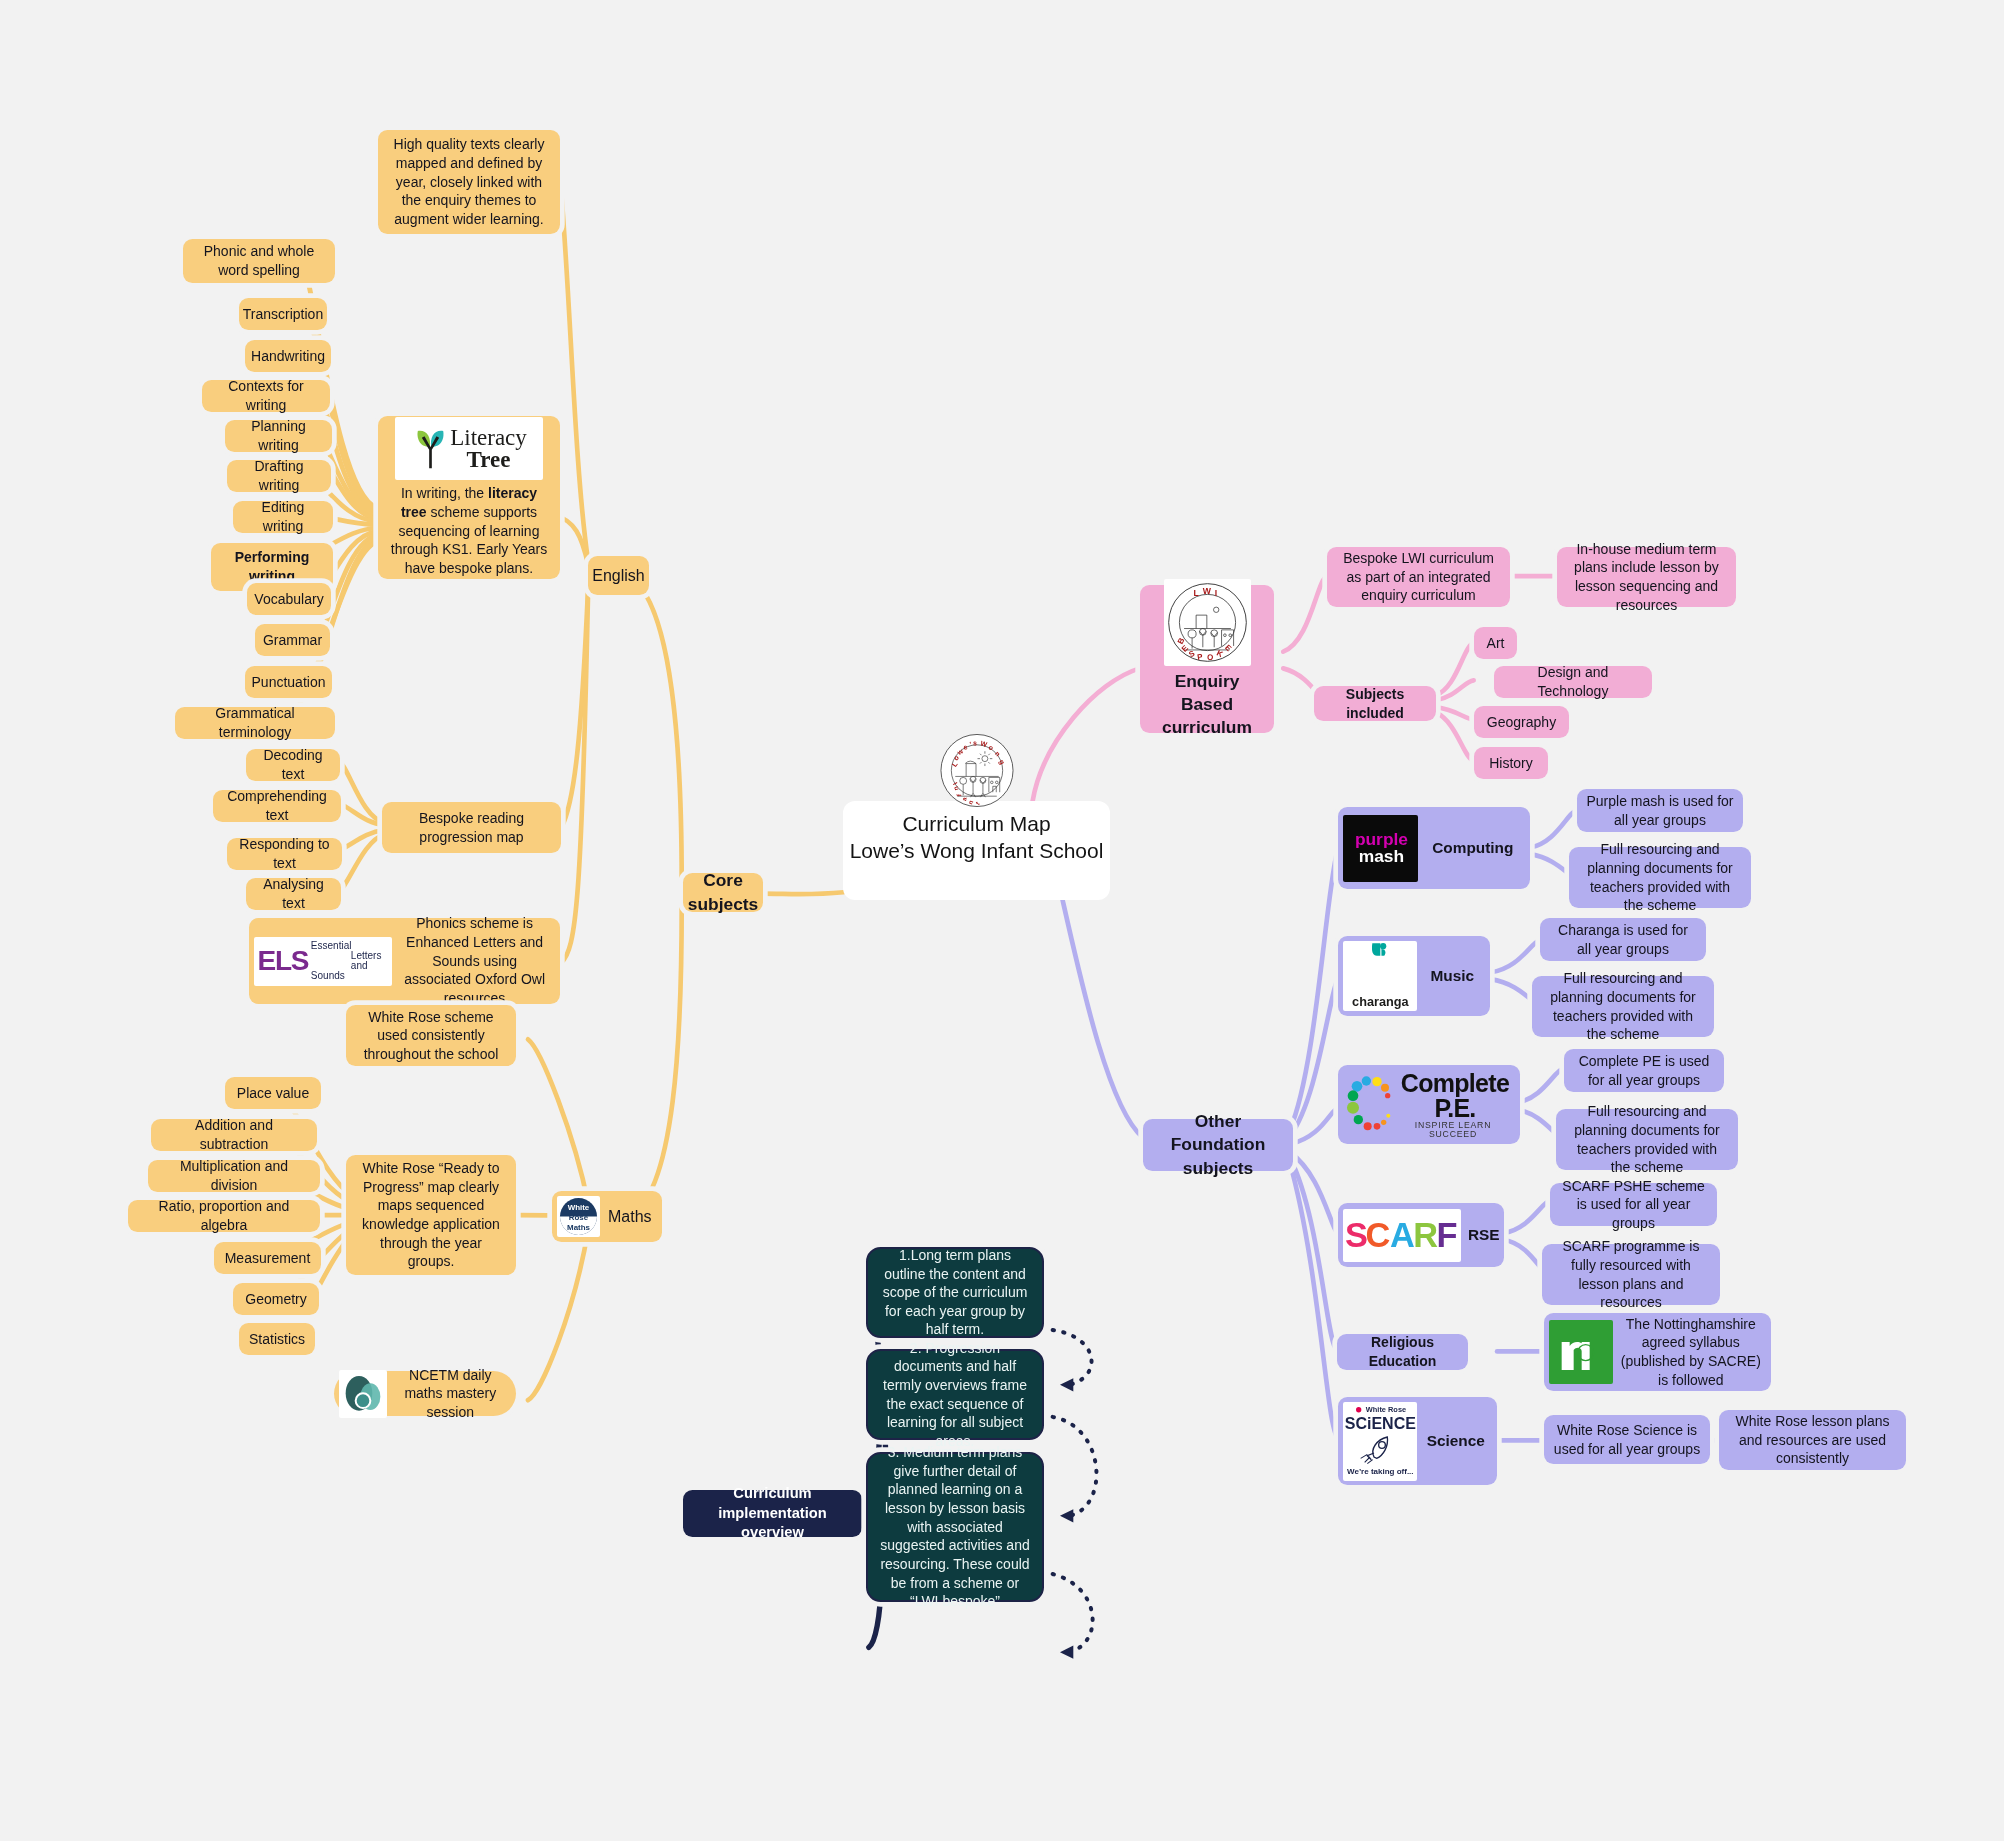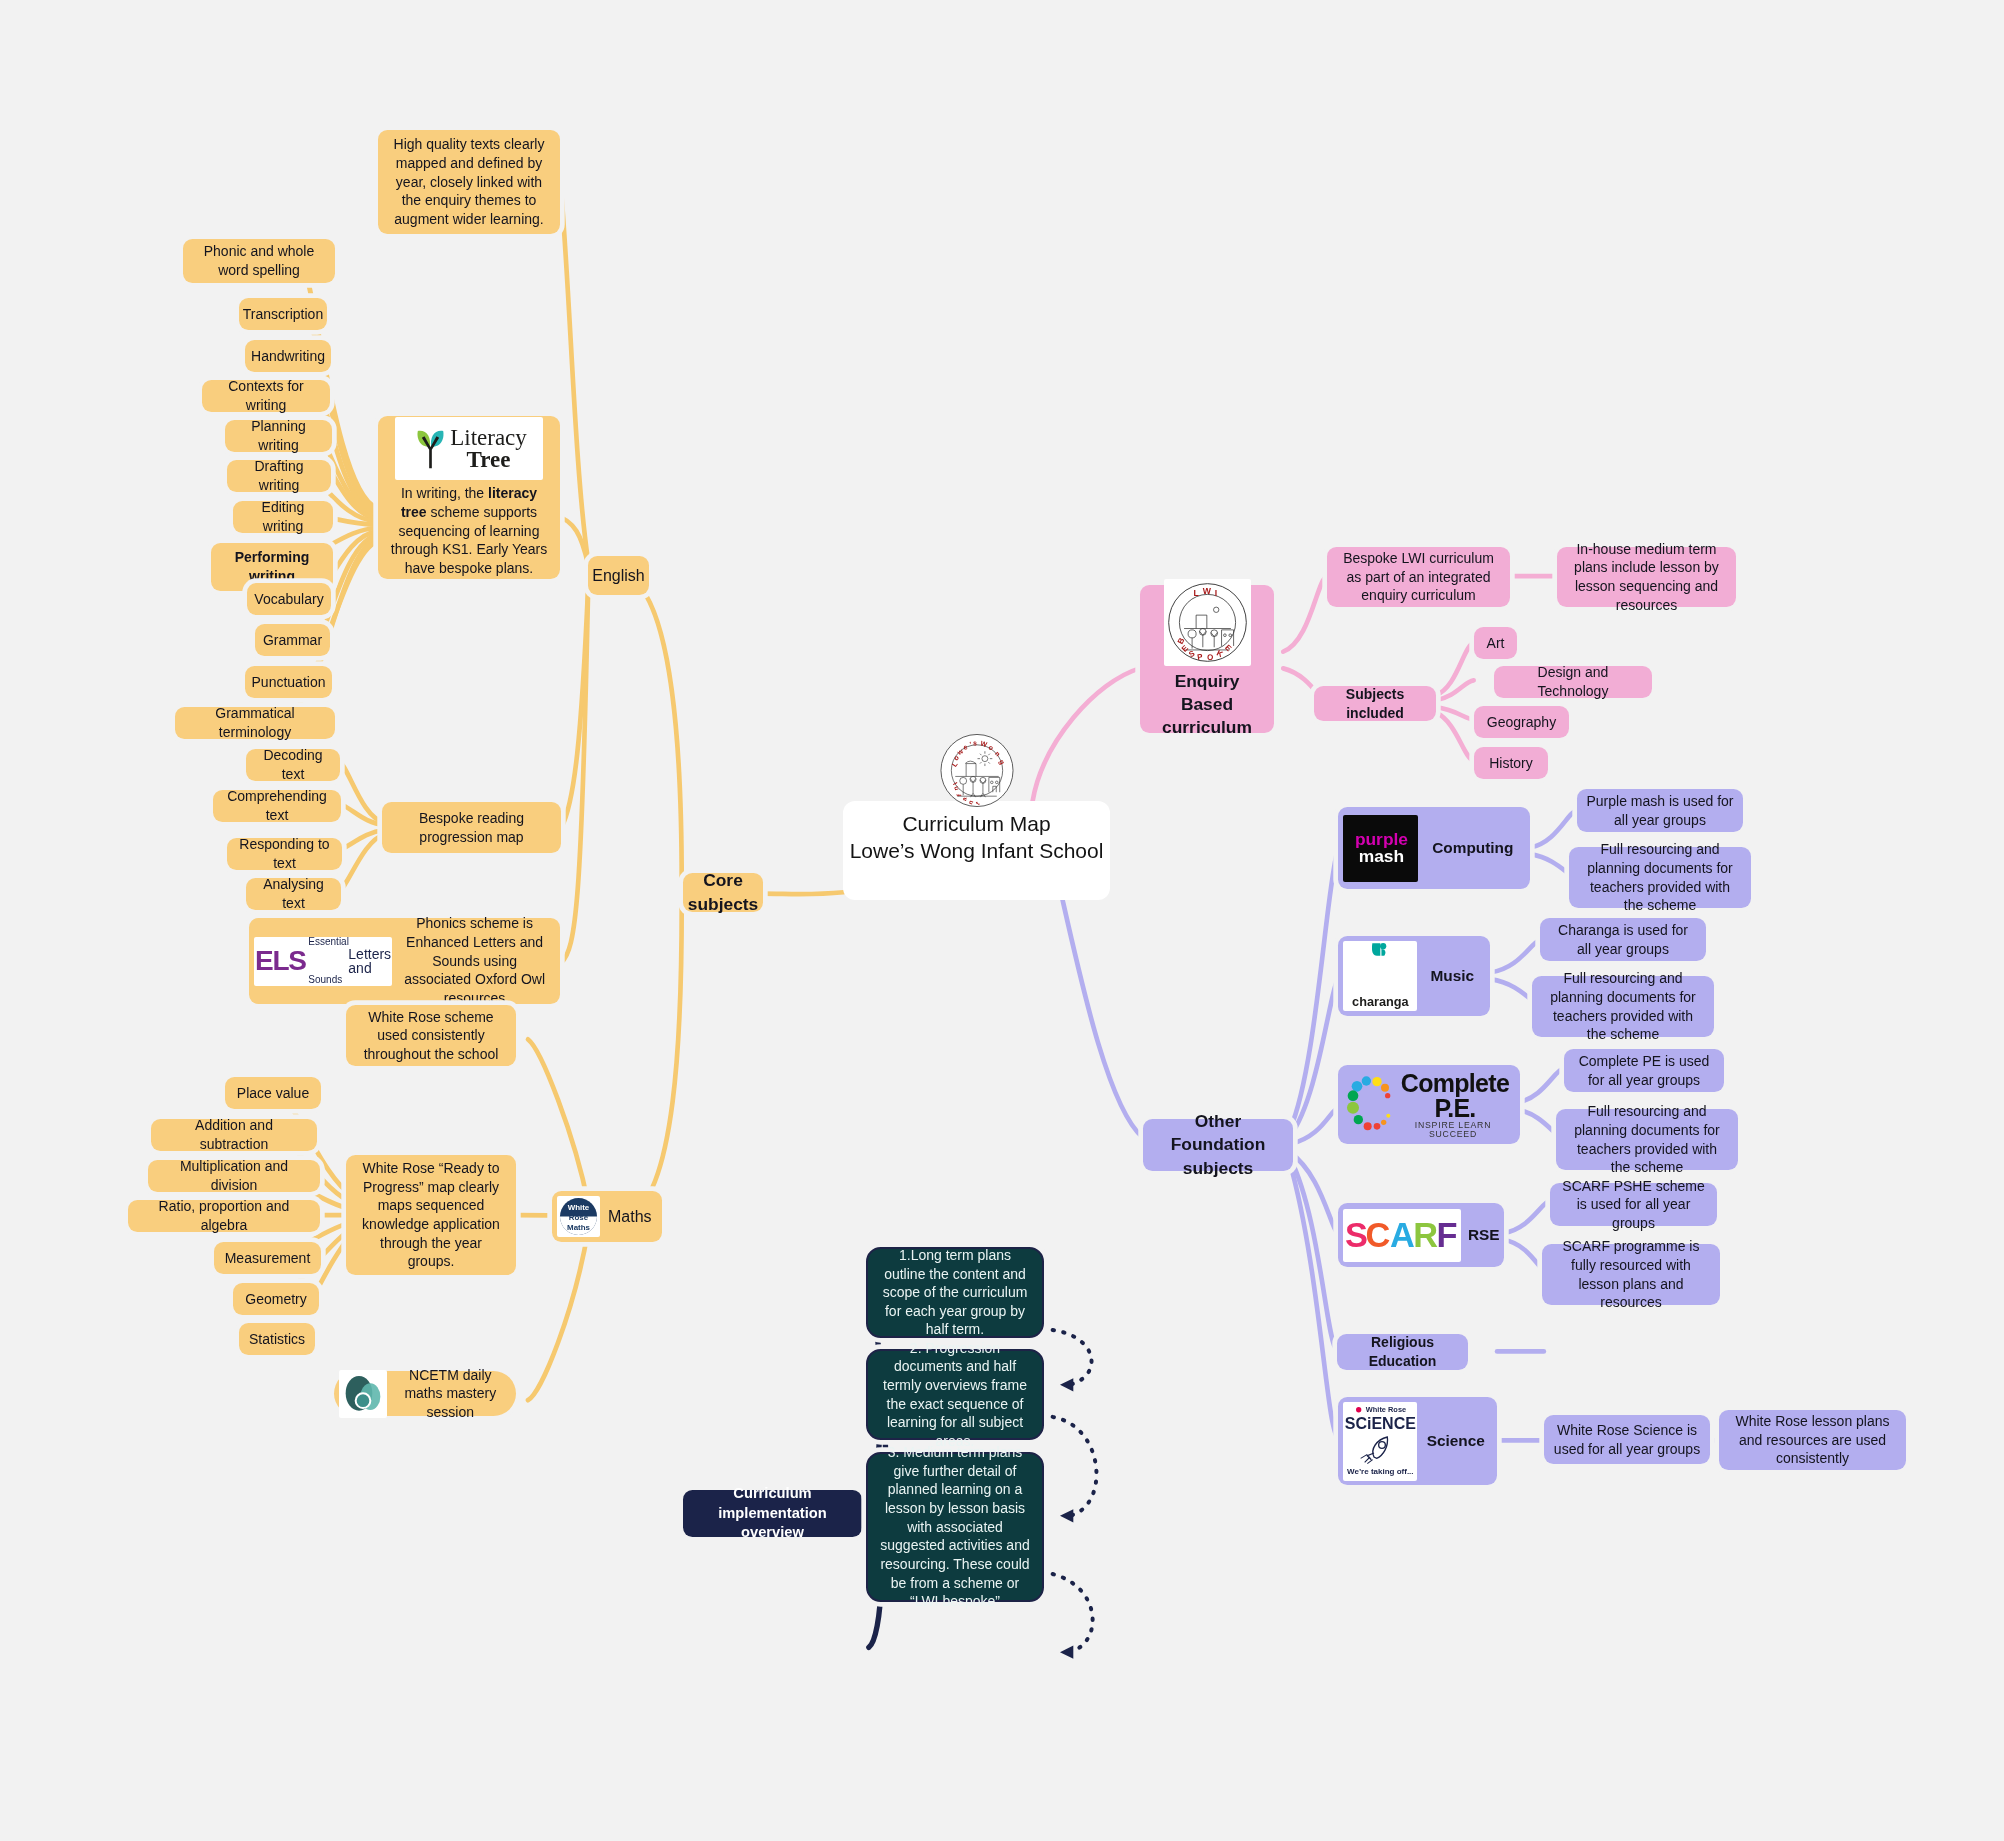--- a/index.html
+++ b/index.html
@@ -355,21 +355,21 @@
     </div>
   <div class="node yellow f21" style="left:246px;top:878px;width:95px;height:32px;">
     <span>Analysing text</span>
     </div>
 
   <div class="node yellow with-logo f21" style="left:249px;top:918px;width:311px;height:86px;">
     <div class="logo" style="width:131px;height:49px;display:flex;align-items:center;gap:2.7px;padding:0 3.3px;">
       <span style="font-family:'Liberation Sans',sans-serif;font-weight:bold;font-size:28px;color:#7b2a8e;letter-spacing:-1.3px;">ELS</span>
       <span style="display:flex;flex-direction:column;line-height:1.02;text-align:left;">
         <span style="font-size:10px;color:#1b2349;">Essential</span>
-        <span style="font-size:14px;color:#1b2349;margin-left:40px;">Letters and</span>
+        <span style="font-size:10px;color:#1b2349;margin-left:40px;">Letters and</span>
         <span style="font-size:10px;color:#1b2349;">Sounds</span>
       </span>
     </div>
     <span style="flex:1;text-align:center;">Phonics scheme is Enhanced Letters and Sounds using associated Oxford Owl resources</span>
   </div>
 
   <div class="node yellow with-logo f24" style="left:552px;top:1191px;width:110px;height:51px;">
     <div class="logo" style="width:43px;height:41px;">
       <svg viewBox="0 0 64 62" width="43" height="41" style="font-size:24px">
         <circle cx="32" cy="31" r="28" fill="#1b3a63"></circle>
@@ -526,20 +526,30 @@
   <div class="node purple f21" style="left:1550px;top:1183px;width:167px;height:43px;">
     <span>SCARF PSHE scheme is used for all year groups</span>
     </div>
   <div class="node purple f21" style="left:1542px;top:1244px;width:178px;height:61px;">
     <span>SCARF programme is fully resourced with lesson plans and resources</span>
     </div>
 
   <div class="node purple bold f21" style="left:1337px;top:1334px;width:131px;height:36px;">
     <span>Religious Education</span>
     </div>
+  <div class="node purple with-logo f21" style="left:1544px;top:1313px;width:227px;height:78px;">
+    <div class="logo" style="width:64px;height:64px;background:#2f9e34;">
+      <svg width="60" height="60" viewBox="0 0 90 90">
+        <rect width="90" height="90" fill="#2f9e34"></rect>
+        <path d="M16 72 V30 h12 v6 c4 -6 12 -8 18 -4 v-2 h12 v42 h-12 V44 c0 -6 -8 -7 -12 -2 v30 Z" fill="#fff"></path>
+        <circle cx="52" cy="46" r="12" fill="none" stroke="#2f9e34" stroke-width="2"></circle>
+      </svg>
+    </div>
+    <span style="flex:1;text-align:center;">The Nottinghamshire agreed syllabus (published by SACRE) is followed</span>
+  </div>
 
   <div class="node purple with-logo bold f23" style="left:1338px;top:1397px;width:159px;height:88px;">
     <div class="logo" style="width:74px;height:79px;flex-direction:column;gap:1.3px;">
       <span style="display:flex;align-items:center;gap:2px;">
         <svg width="9.4" height="9.4" viewBox="0 0 14 14">
             <circle cx="7" cy="7" r="4" fill="#e0004d"></circle>
           </svg>
         <span style="font-size:7.4px;font-weight:bold;color:#1b2349;">White Rose</span>
       </span>
       <span style="font-size:16px;font-weight:bold;color:#1b2349;line-height:1;">SCiENCE</span>

